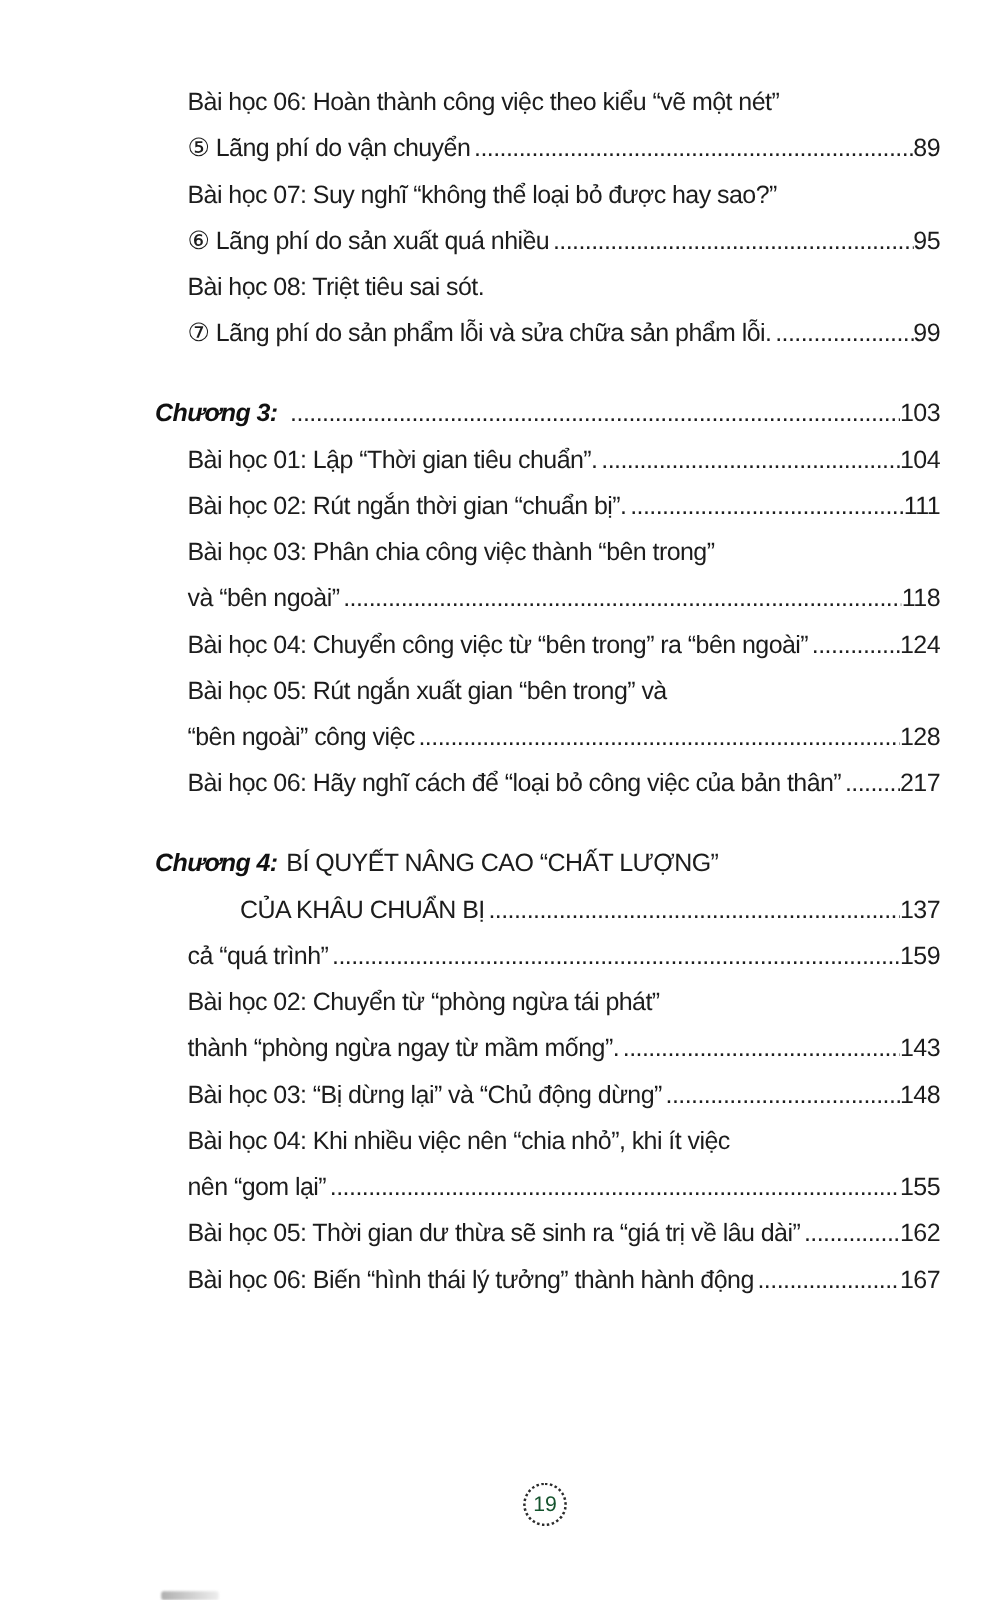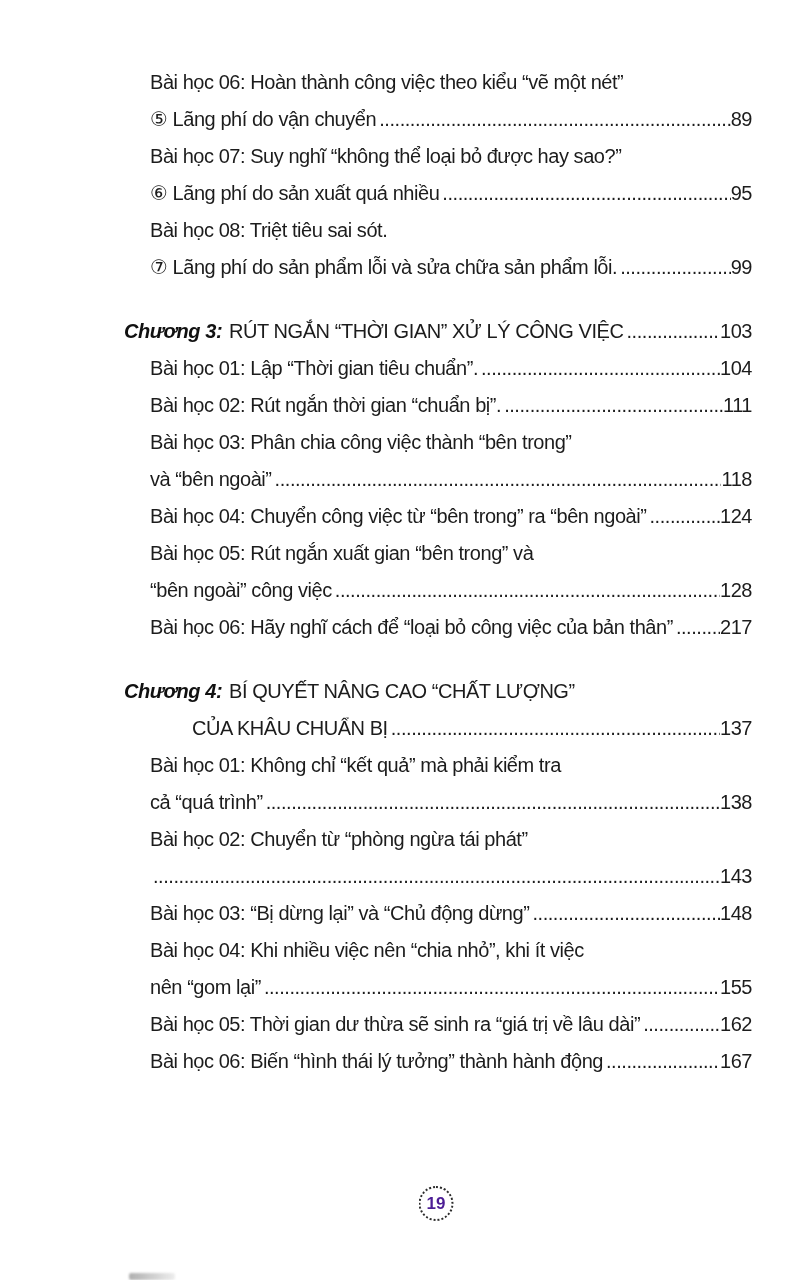--- a/index.html
+++ b/index.html
@@ -52,23 +52,23 @@
     left: 50%;
     transform: translateX(-50%);
     width: 35px;
     height: 35px;
     border: 2px dotted #2b2b2b;
     border-radius: 50%;
     display: flex;
     align-items: center;
     justify-content: center;
     font-size: 17px;
-    font-weight: 700;
+    font-weight: 400;
     letter-spacing: 0;
-    color: #4c1d95;
+    color: #14532d;
   }
   .smudge {
     position: absolute;
     left: 93px;
     top: 1273px;
     width: 46px;
     height: 7px;
     background: linear-gradient(90deg, rgba(110,110,110,0.55), rgba(170,170,170,0.2));
     border-radius: 2px;
     filter: blur(1px);
@@ -105,21 +105,20 @@
     </div>
 
     <div class="row lesson">
       <span class="t">⑦ Lãng phí do sản phẩm lỗi và sửa chữa sản phẩm lỗi.</span>
       <span class="leader"></span>
       <span class="pg">99</span>
     </div>
 
     <div class="row chapter">
       <span class="lbl">Chương 3:</span>
-      <span class="t">RÚT NGẮN “THỜI GIAN” XỬ LÝ CÔNG VIỆC</span>
       <span class="leader"></span>
       <span class="pg">103</span>
     </div>
 
     <div class="row lesson">
       <span class="t">Bài học 01: Lập “Thời gian tiêu chuẩn”.</span>
       <span class="leader"></span>
       <span class="pg">104</span>
     </div>
 
@@ -165,35 +164,33 @@
       <span class="lbl">Chương 4:</span>
       <span class="t">BÍ QUYẾT NÂNG CAO “CHẤT LƯỢNG”</span>
     </div>
 
     <div class="row chapter-cont">
       <span class="t">CỦA KHÂU CHUẨN BỊ</span>
       <span class="leader"></span>
       <span class="pg">137</span>
     </div>
 
-    <div class="row lesson">
-      <span class="t">Bài học 01: Không chỉ “kết quả” mà phải kiểm tra</span>
-    </div>
 
     <div class="row lesson">
       <span class="t">cả “quá trình”</span>
       <span class="leader"></span>
-      <span class="pg">138</span>
+      <span class="pg">159</span>
     </div>
 
     <div class="row lesson">
       <span class="t">Bài học 02: Chuyển từ “phòng ngừa tái phát”</span>
     </div>
 
     <div class="row lesson">
+      <span class="t">thành “phòng ngừa ngay từ mầm mống”.</span>
       <span class="leader"></span>
       <span class="pg">143</span>
     </div>
 
     <div class="row lesson">
       <span class="t">Bài học 03: “Bị dừng lại” và “Chủ động dừng”</span>
       <span class="leader"></span>
       <span class="pg">148</span>
     </div>
 

